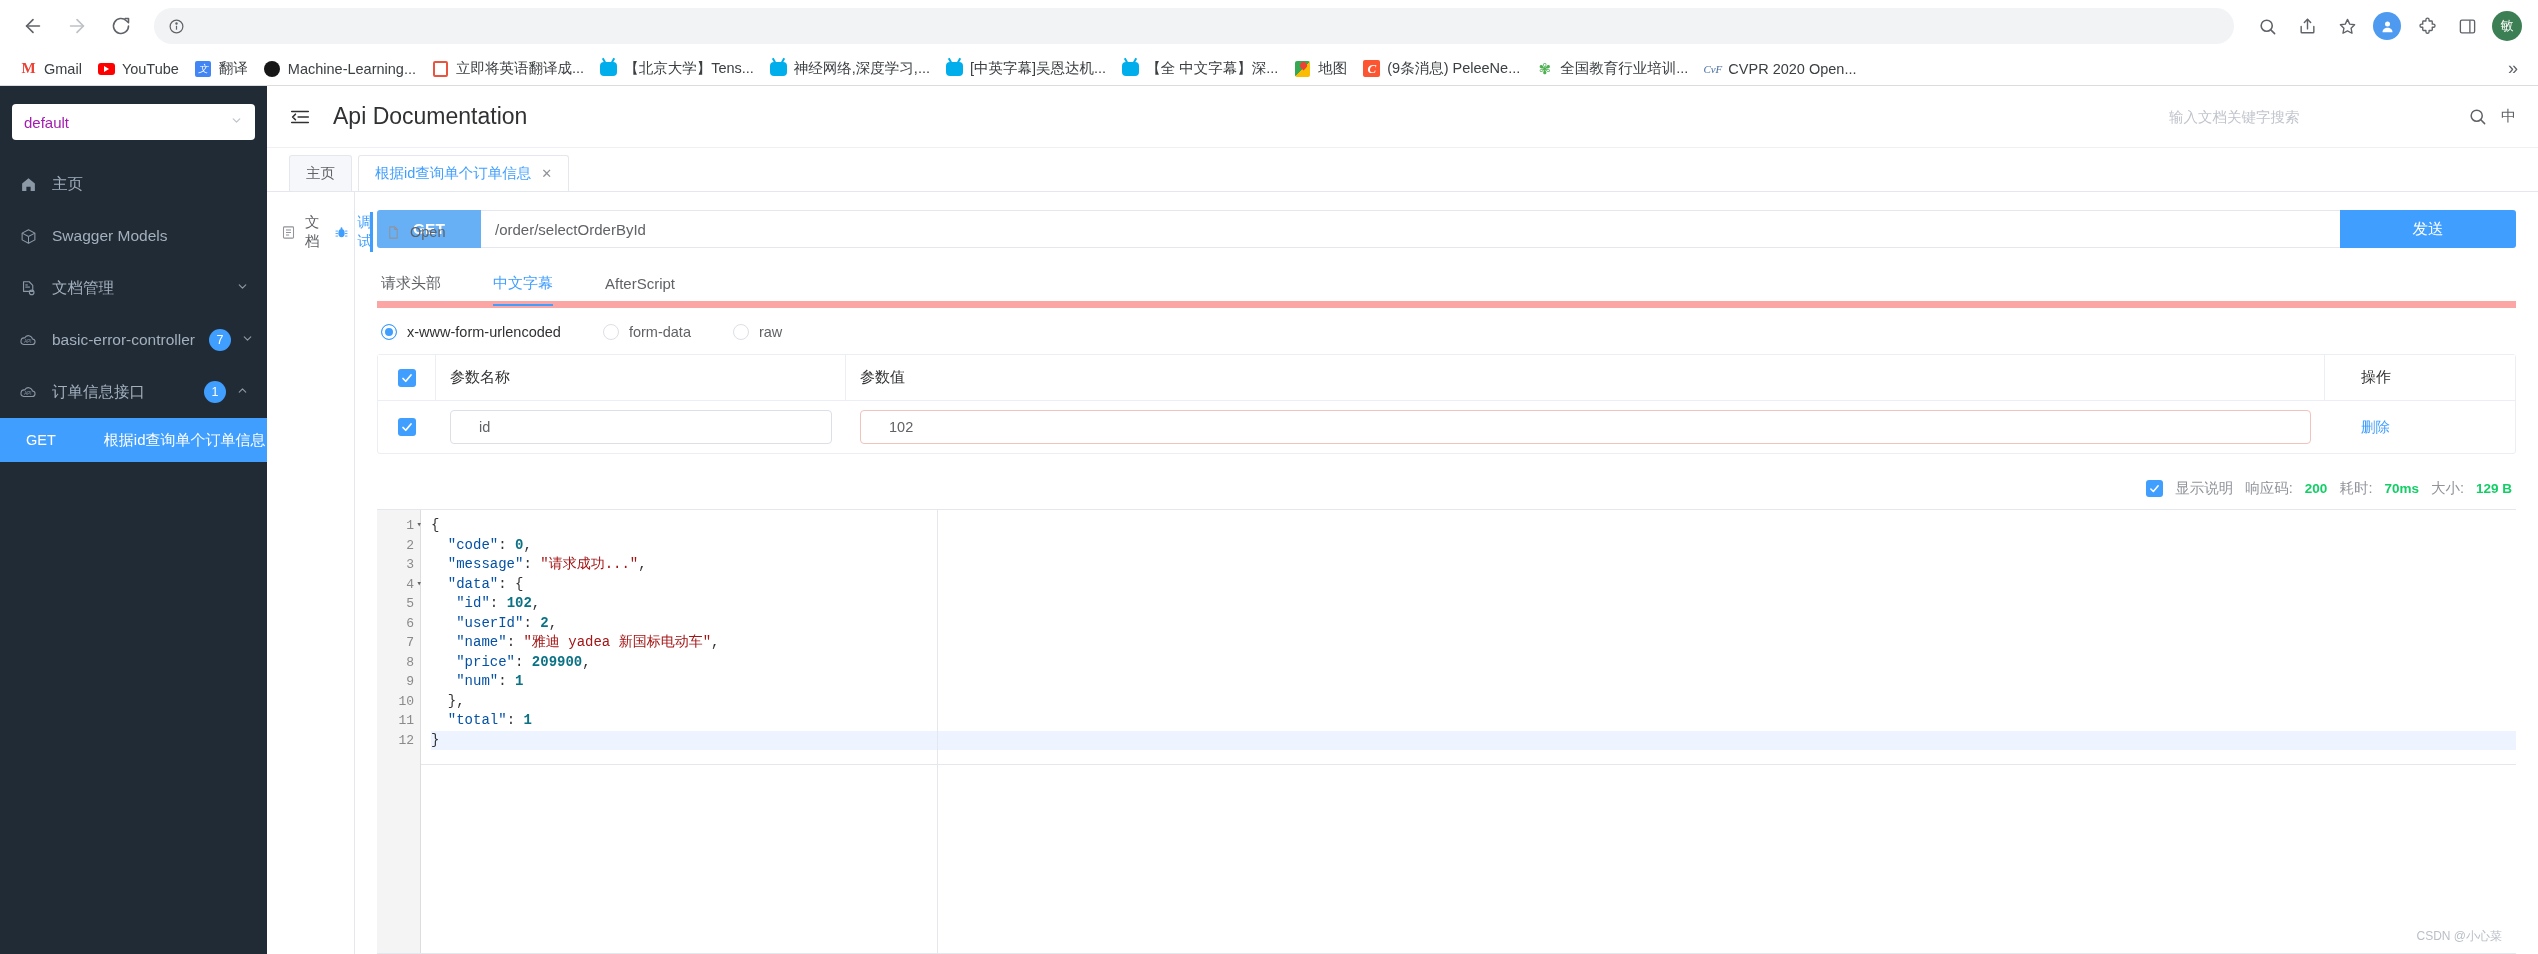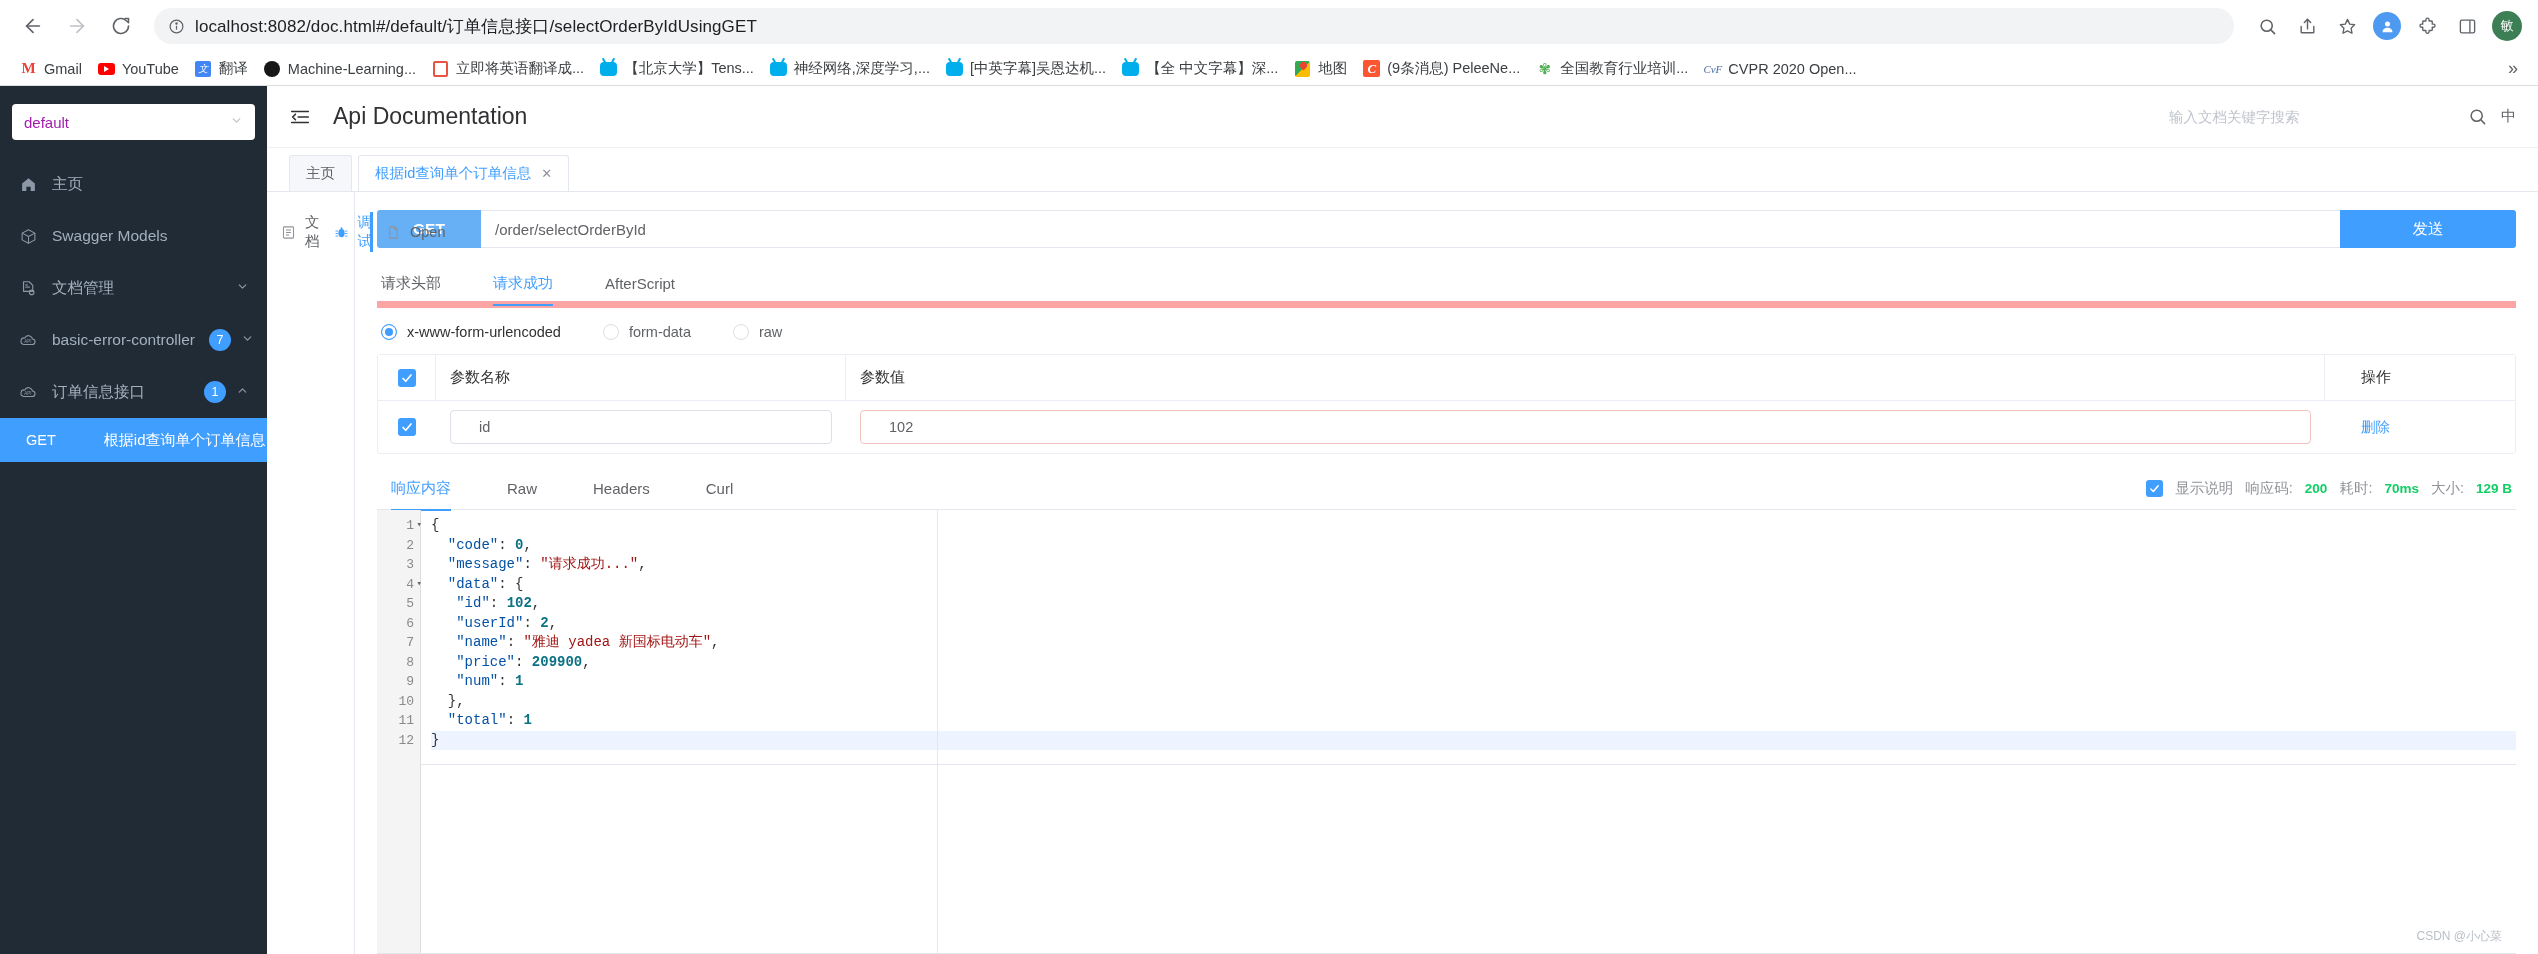--- a/index.html
+++ b/index.html
@@ -307,21 +307,20 @@
     </div>
 
     <div class="omnibox">
       <span class="info-ico">
         <svg width="17" height="17" viewBox="0 0 24 24" fill="none" stroke="currentColor" stroke-width="1.7">
             <circle cx="12" cy="12" r="9"></circle>
             <line x1="12" y1="11" x2="12" y2="16.5"></line>
             <circle cx="12" cy="7.8" r="0.9" fill="currentColor"></circle>
           </svg>
       </span>
-      <span class="url">localhost:8082/doc.html#/default/订单信息接口/selectOrderByIdUsingGET</span>
     </div>
 
     <div class="omni-actions">
       <div class="tool-ico">
         <svg width="19" height="19" viewBox="0 0 24 24" fill="none" stroke="currentColor" stroke-width="2">
             <circle cx="11" cy="11" r="7"></circle>
             <line x1="16.2" y1="16.2" x2="21" y2="21" stroke-linecap="round"></line>
           </svg>
       </div>
       <div class="tool-ico">
@@ -610,21 +609,21 @@
         <div class="debug">
 
           <div class="urlrow">
             <div class="method-chip">GET</div>
             <div class="url-input">/order/selectOrderById</div>
             <div class="send-btn">发送</div>
           </div>
 
           <div class="reqtabs">
             <div class="rtab">请求头部</div>
-            <div class="rtab active">请求成功</div>
+            <div class="rtab active">中文字幕</div>
             <div class="rtab">AfterScript</div>
           </div>
 
           <div class="radios">
             <div class="radio on">
               <span class="rdot"></span>
               <span class="rlabel">x-www-form-urlencoded</span>
             </div>
             <div class="radio">
               <span class="rdot"></span>
@@ -669,26 +668,20 @@
               <div class="pc-val">
                 <span class="pin warn">102</span>
               </div>
               <div class="pc-op">
                 <span class="del-link">删除</span>
               </div>
             </div>
           </div>
 
           <div class="resprow">
-            <div class="resp-tabs">
-              <div class="rtab active">响应内容</div>
-              <div class="rtab">Raw</div>
-              <div class="rtab">Headers</div>
-              <div class="rtab">Curl</div>
-            </div>
             <div class="resp-meta">
               <span class="chk-sm">
                 <svg width="11" height="11" viewBox="0 0 24 24" fill="none" stroke="#fff" stroke-width="3.4" stroke-linecap="round" stroke-linejoin="round">
                     <polyline points="4 13 9.5 18.5 20 6"></polyline>
                   </svg>
               </span>
               <span class="meta-label">显示说明</span>
               <span class="meta-label">响应码:</span>
               <span class="meta-val">200</span>
               <span class="meta-label">耗时:</span>

